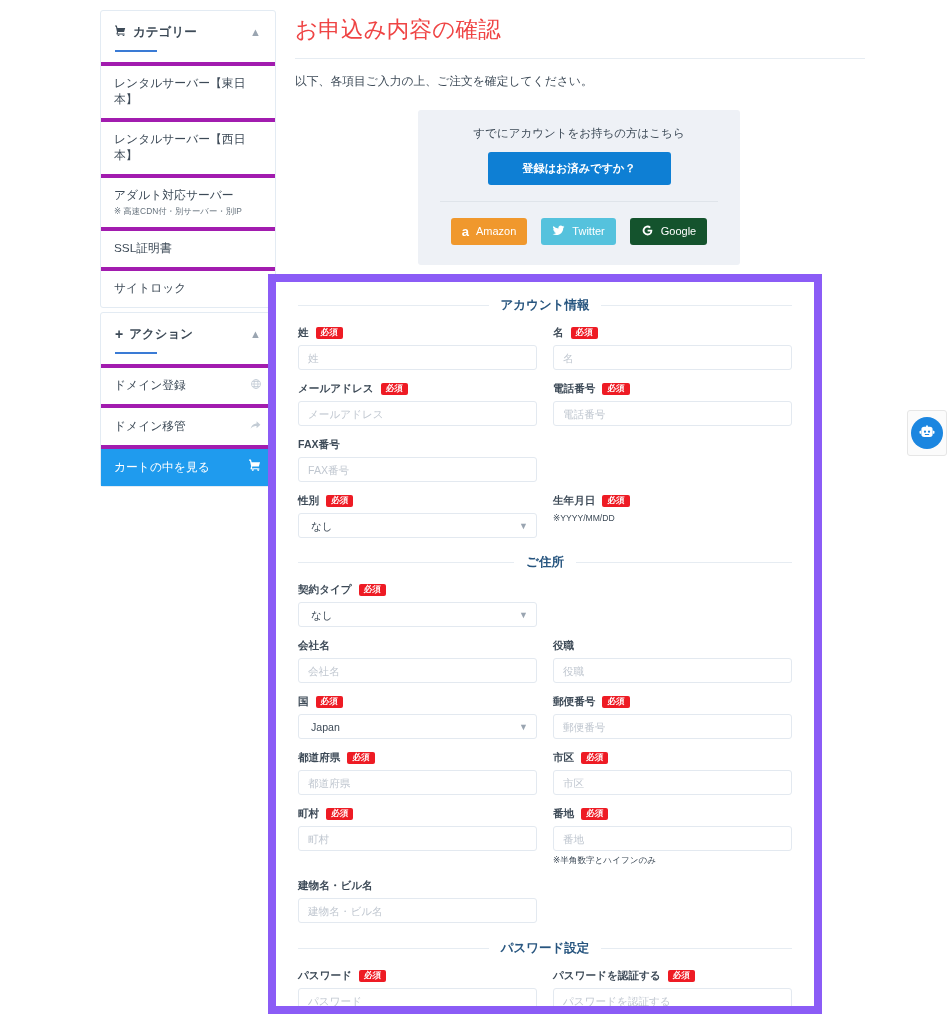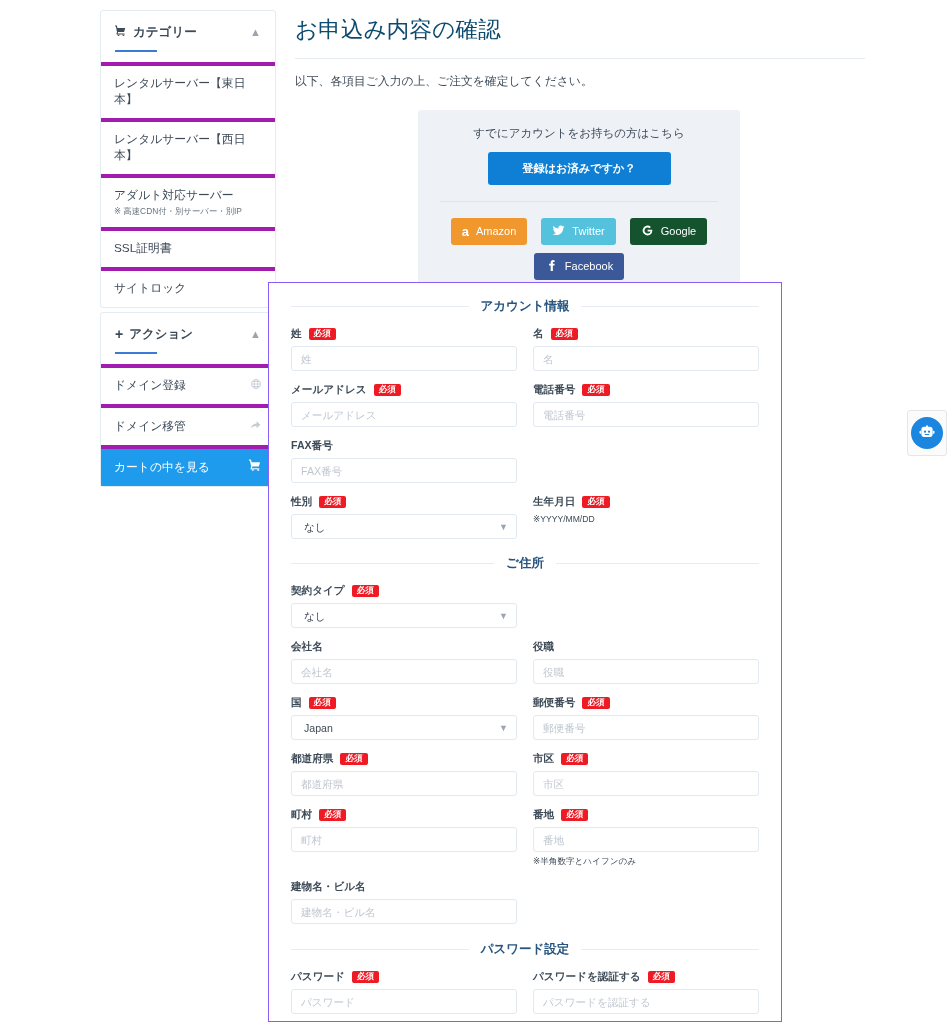--- a/index.html
+++ b/index.html
@@ -47,21 +47,21 @@
     display: block; font-size: 8.4px; color: #67737e; margin-top: 2px;
     font-weight: normal;
   }
   .sb-item .ic { color: #c3ccd5; font-size: 12px; margin-left: 6px; }
   .sb-item.active { background: #1f9bee; color: #fff; }
   .sb-item.active .ic { color: #fff; }
 
   
   .main { position: absolute; left: 295px; top: 0; width: 570px; }
   .page-title {
-    font-size: 22.5px; color: #0c4a6e; font-weight: normal;
+    font-size: 22.5px; color: #ef4444; font-weight: normal;
     margin: 14px 0 0 0; letter-spacing: .2px;
   }
   .title-rule { border-top: 1px solid #e6ecf2; margin: 13px 0 0 0; }
   .lead { font-size: 11.8px; color: #3d4a57; margin: 15px 0 0 0; }
 
   
   .login-box {
     margin: 20px 0 0 123px;
     width: 322px;
     background: #eef1f6;
@@ -87,25 +87,24 @@
   }
   .sbtn .g { font-size: 13px; font-weight: bold; line-height: 1; }
   .sb-amazon { background: #f0982d; }
   .sb-twitter { background: #55c2dd; }
   .sb-google { background: #14532d; }
   .sb-facebook { background: #3b5998; }
 
   
   .form-wrap {
     position: absolute; left: 268px; top: 274px;
-    width: 514px; height: 740px;
-    border: 1px solid #8b5cf6;
+    width: 554px; height: 740px;
+    border: 8px solid #8b5cf6;
     background: #fff;
     overflow: hidden;
-    margin-top: 8px;
   }
   .form-inner { padding: 6px 22px 0 22px; }
 
   .sect {
     display: flex; align-items: center; gap: 12px;
     margin: 9px 0 4px 0;
   }
   .sect .ln { flex: 1; border-top: 1px solid #e6ecf2; }
   .sect .txt {
     font-size: 12.5px; font-weight: bold; color: #27557f; white-space: nowrap;
@@ -262,30 +261,20 @@
         </button>
         <button class="sbtn sb-google">
           <span class="g">
             <svg width="13" height="13" viewBox="0 0 24 24" fill="#fff">
                 <path d="M12.2 10.5v3.3h5.5a4.9 4.9 0 0 1-5.5 3.8 5.6 5.6 0 1 1 3.6-9.8l2.4-2.4A9 9 0 1 0 12.2 21c5.2 0 8.7-3.7 8.7-8.8 0-.6-.1-1.2-.2-1.7h-8.5z"></path>
               </svg>
           </span>
           <span>Google</span>
         </button>
       </div>
-      <div class="social-row second">
-        <button class="sbtn sb-facebook">
-          <span class="g">
-            <svg width="13" height="13" viewBox="0 0 24 24" fill="#fff">
-                <path d="M14.5 8.5V6.8c0-.8.2-1.3 1.4-1.3h1.7V2.2A22 22 0 0 0 15 2c-2.7 0-4.5 1.6-4.5 4.6v2h-3v3.4h3V22h4v-10h2.9l.4-3.4h-3.3z"></path>
-              </svg>
-          </span>
-          <span>Facebook</span>
-        </button>
-      </div>
     </div>
   </div>
 
   <div class="form-wrap">
     <div class="form-inner">
 
       <div class="sect">
         <div class="ln"></div>
         <div class="txt">アカウント情報</div>
         <div class="ln"></div>

